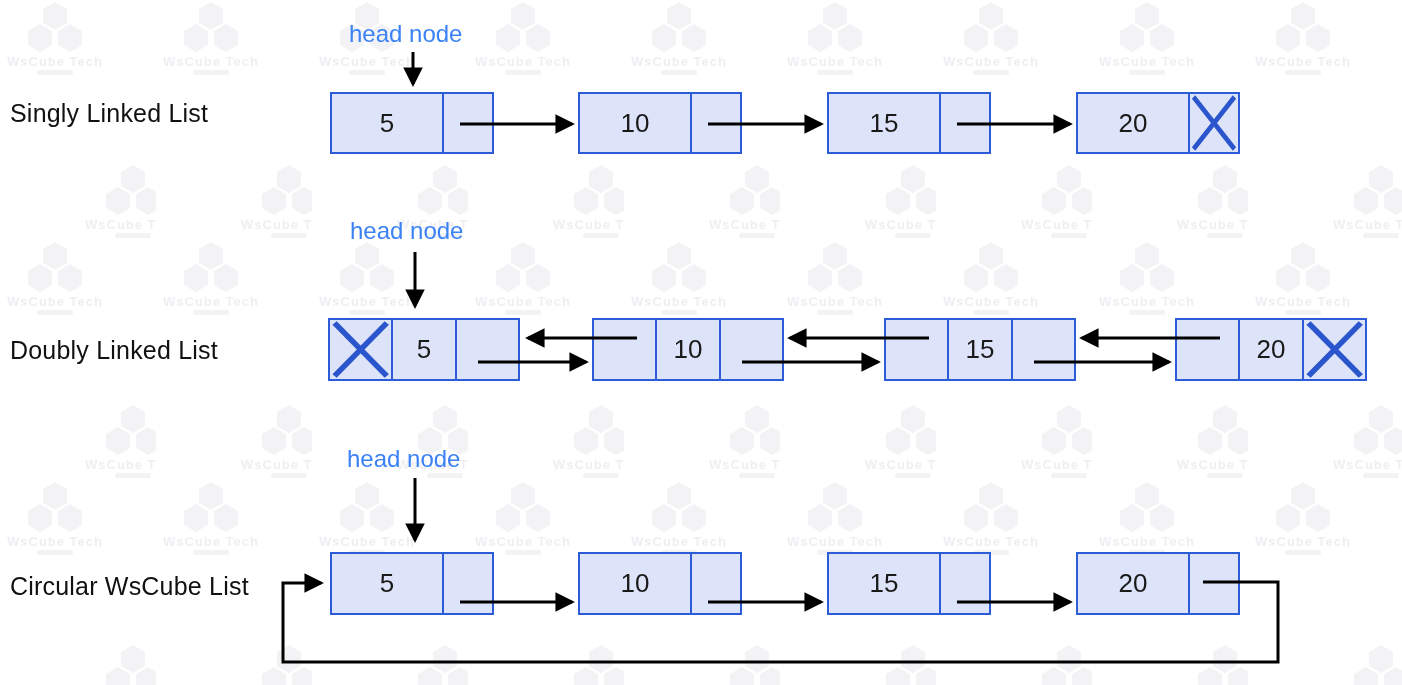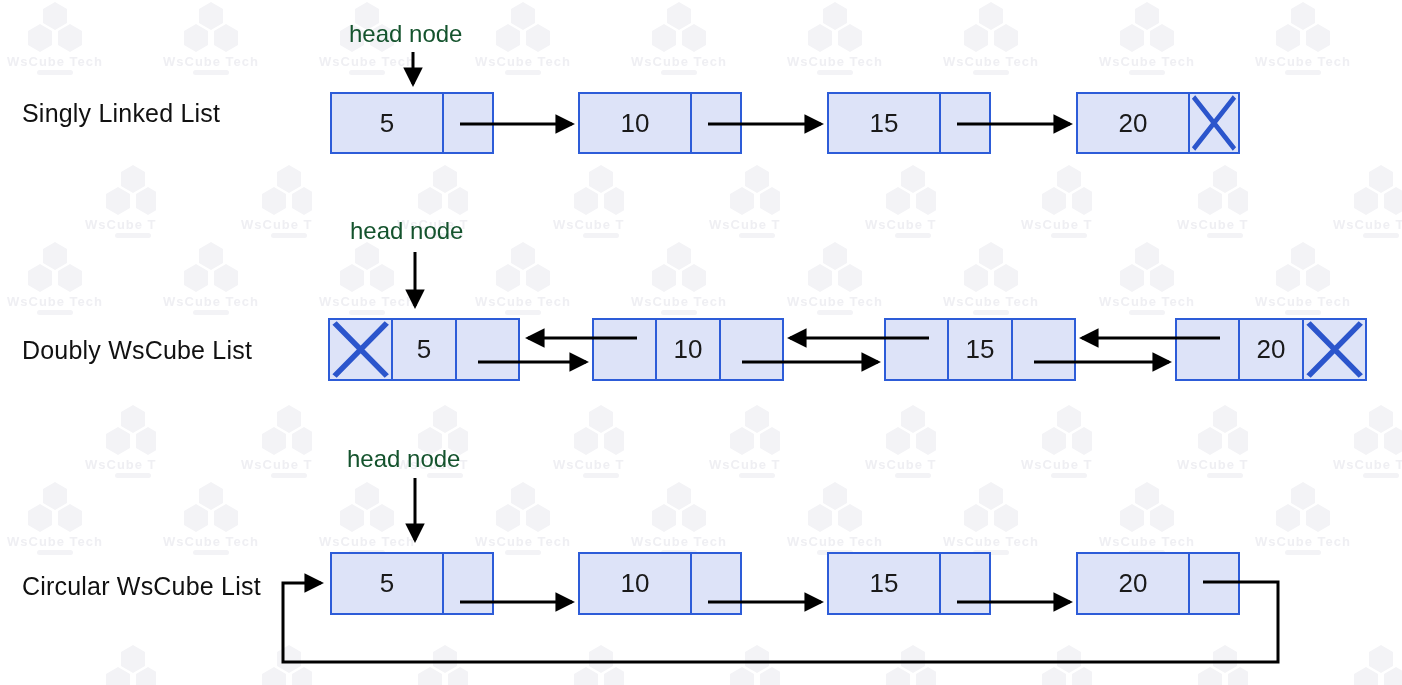--- a/index.html
+++ b/index.html
@@ -5,24 +5,24 @@
   html,body{margin:0;padding:0;background:#ffffff;}
   .stage{
     position:relative;width:1402px;height:685px;overflow:hidden;
     background:#ffffff;font-family:"Liberation Sans",sans-serif;
   }
   svg.layer{position:absolute;left:0;top:0;pointer-events:none;}
   #watermark{z-index:0;}
   #arrows{z-index:3;}
   .row-label{
     position:absolute;z-index:2;font-size:25px;color:#111111;
-    white-space:nowrap;letter-spacing:0.2px;margin-left:12px;
+    white-space:nowrap;letter-spacing:0.2px;
   }
   .head-label{
-    position:absolute;z-index:2;font-size:24px;color:#14532d;white-space:nowrap;
+    position:absolute;z-index:2;font-size:24px;color:#3b82f6;white-space:nowrap;
   }
   .node{
     position:absolute;z-index:2;display:flex;box-sizing:border-box;
     background:#dde3f8;border:2px solid #2d5cd8;
   }
   .node .cell{
     display:flex;align-items:center;justify-content:center;
     box-sizing:border-box;position:relative;
   }
   .node .cell + .cell{border-left:2px solid #2d5cd8;}
@@ -53,21 +53,21 @@
           <polygon points="70,24 82,31 82,45 70,52 58,45 58,31" fill="#f3f3f6"></polygon>
           <text x="55" y="66" text-anchor="middle" font-size="13" font-weight="bold" letter-spacing="1" fill="#efeff3">WsCube Tech</text>
           <rect x="37" y="70" width="36" height="5" rx="2.5" fill="#f3f3f6"></rect>
         </g>
       </pattern>
     </defs>
     <rect x="0" y="0" width="1402" height="685" fill="url(#wm)"></rect>
   </svg>
 
   <div class="row-label" style="left:10px;top:99px">Singly Linked List</div>
-  <div class="row-label" style="left:10px;top:336px">Doubly WsCube List</div>
+  <div class="row-label" style="left:10px;top:336px">Doubly Linked List</div>
   <div class="row-label" style="left:10px;top:572px">Circular WsCube List</div>
 
   <div class="head-label" style="left:349px;top:20px">head node</div>
   <div class="head-label" style="left:350px;top:217px">head node</div>
   <div class="head-label" style="left:347px;top:445px">head node</div>
 
   <div class="node n2" style="left:330px;top:92px;width:164px;height:62px">
     <div class="cell data">
         <span class="value">5</span>
       </div>

